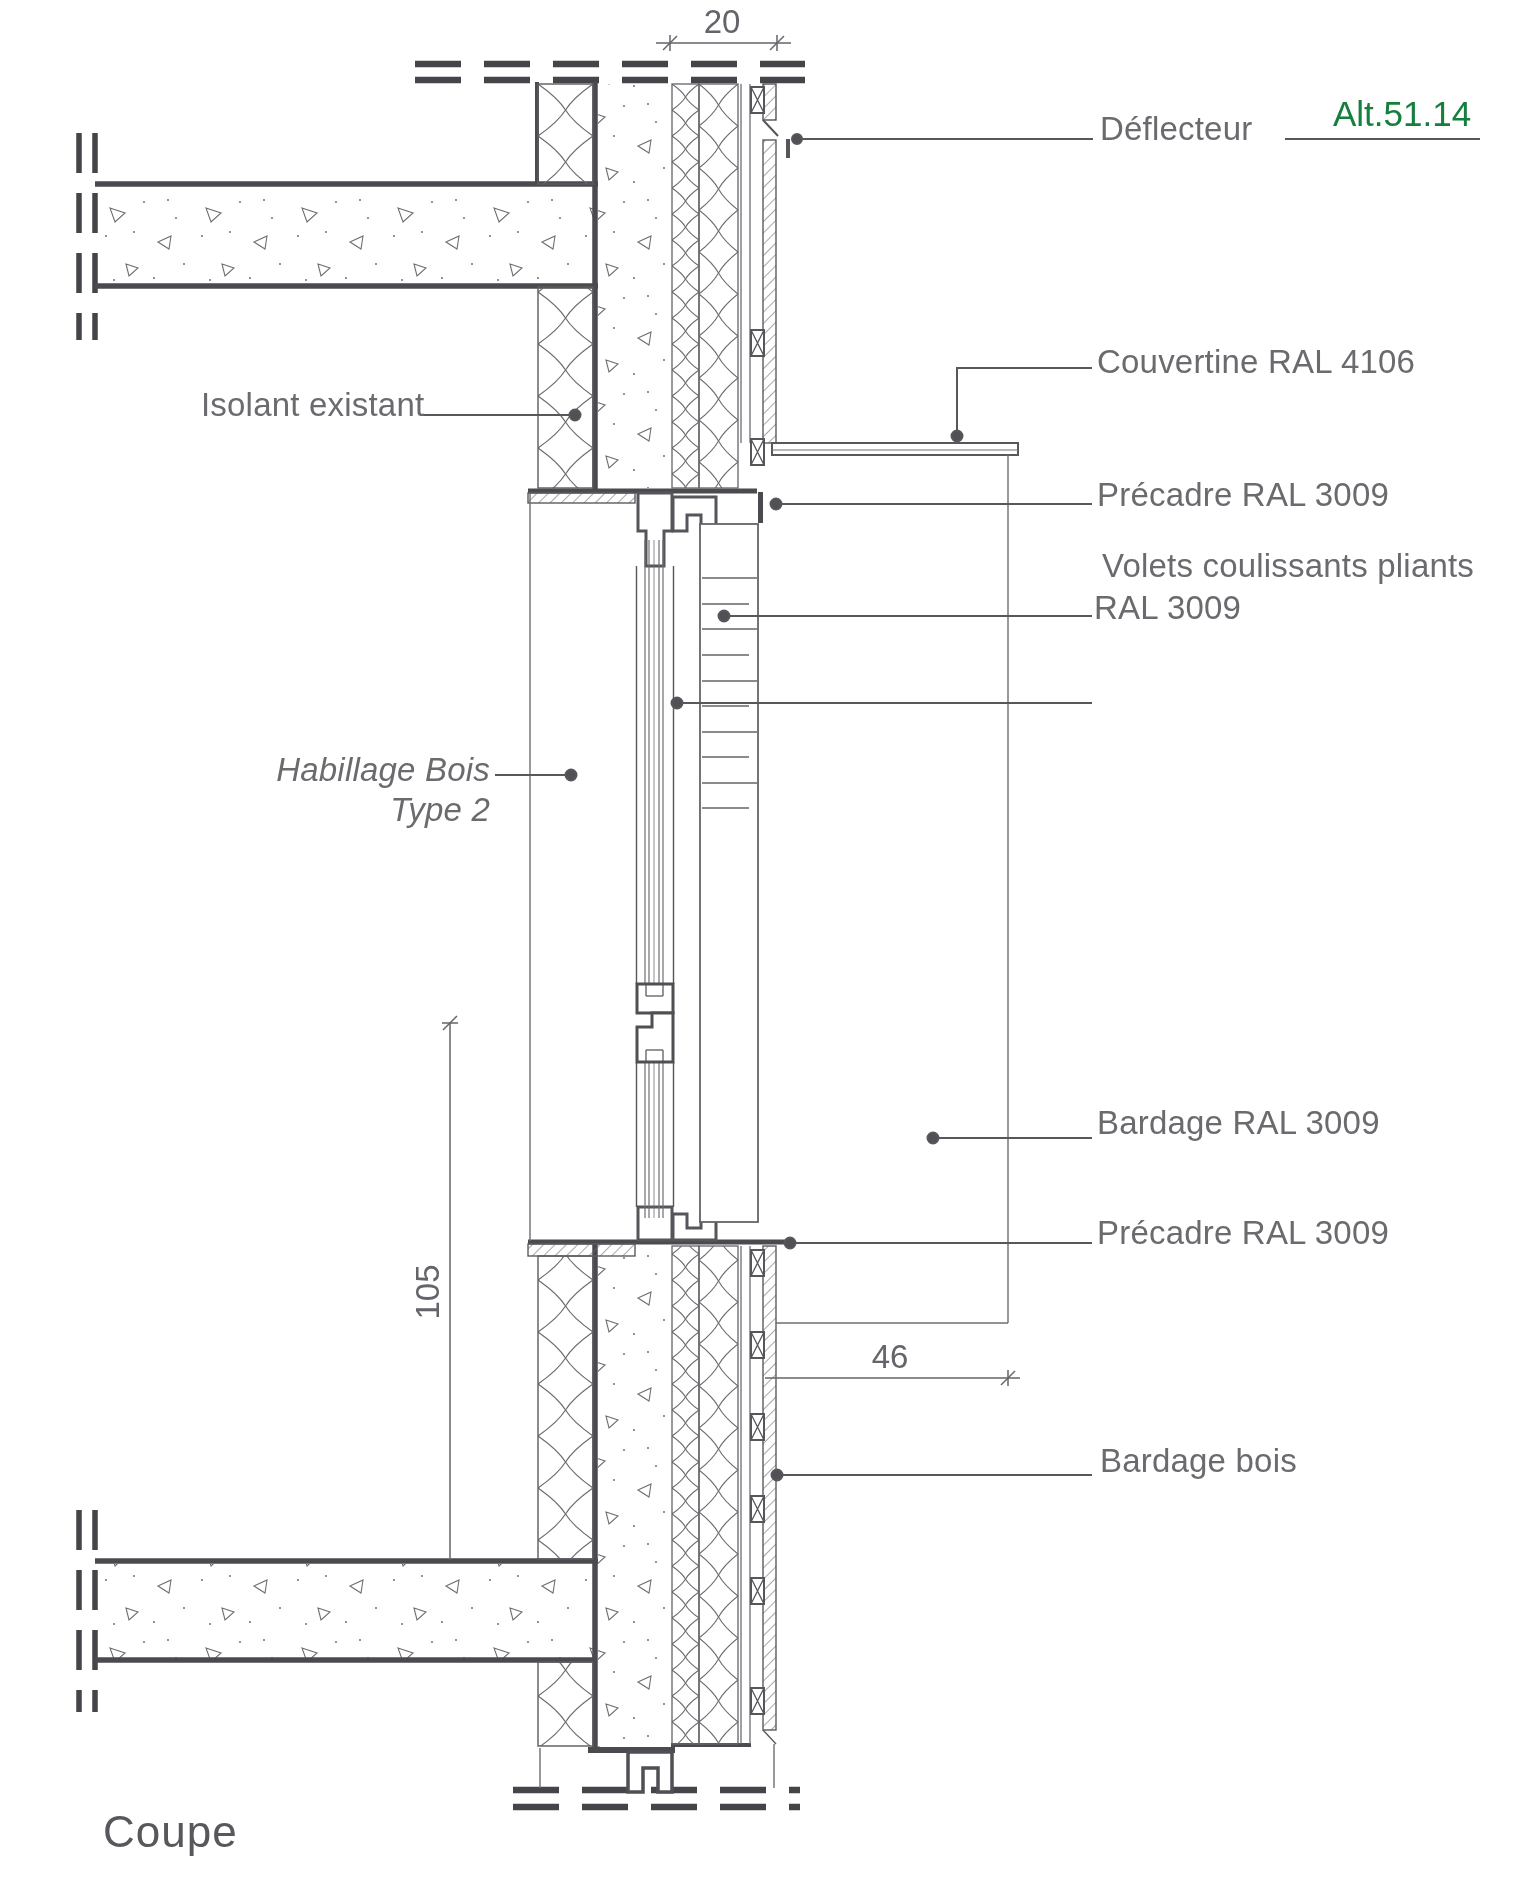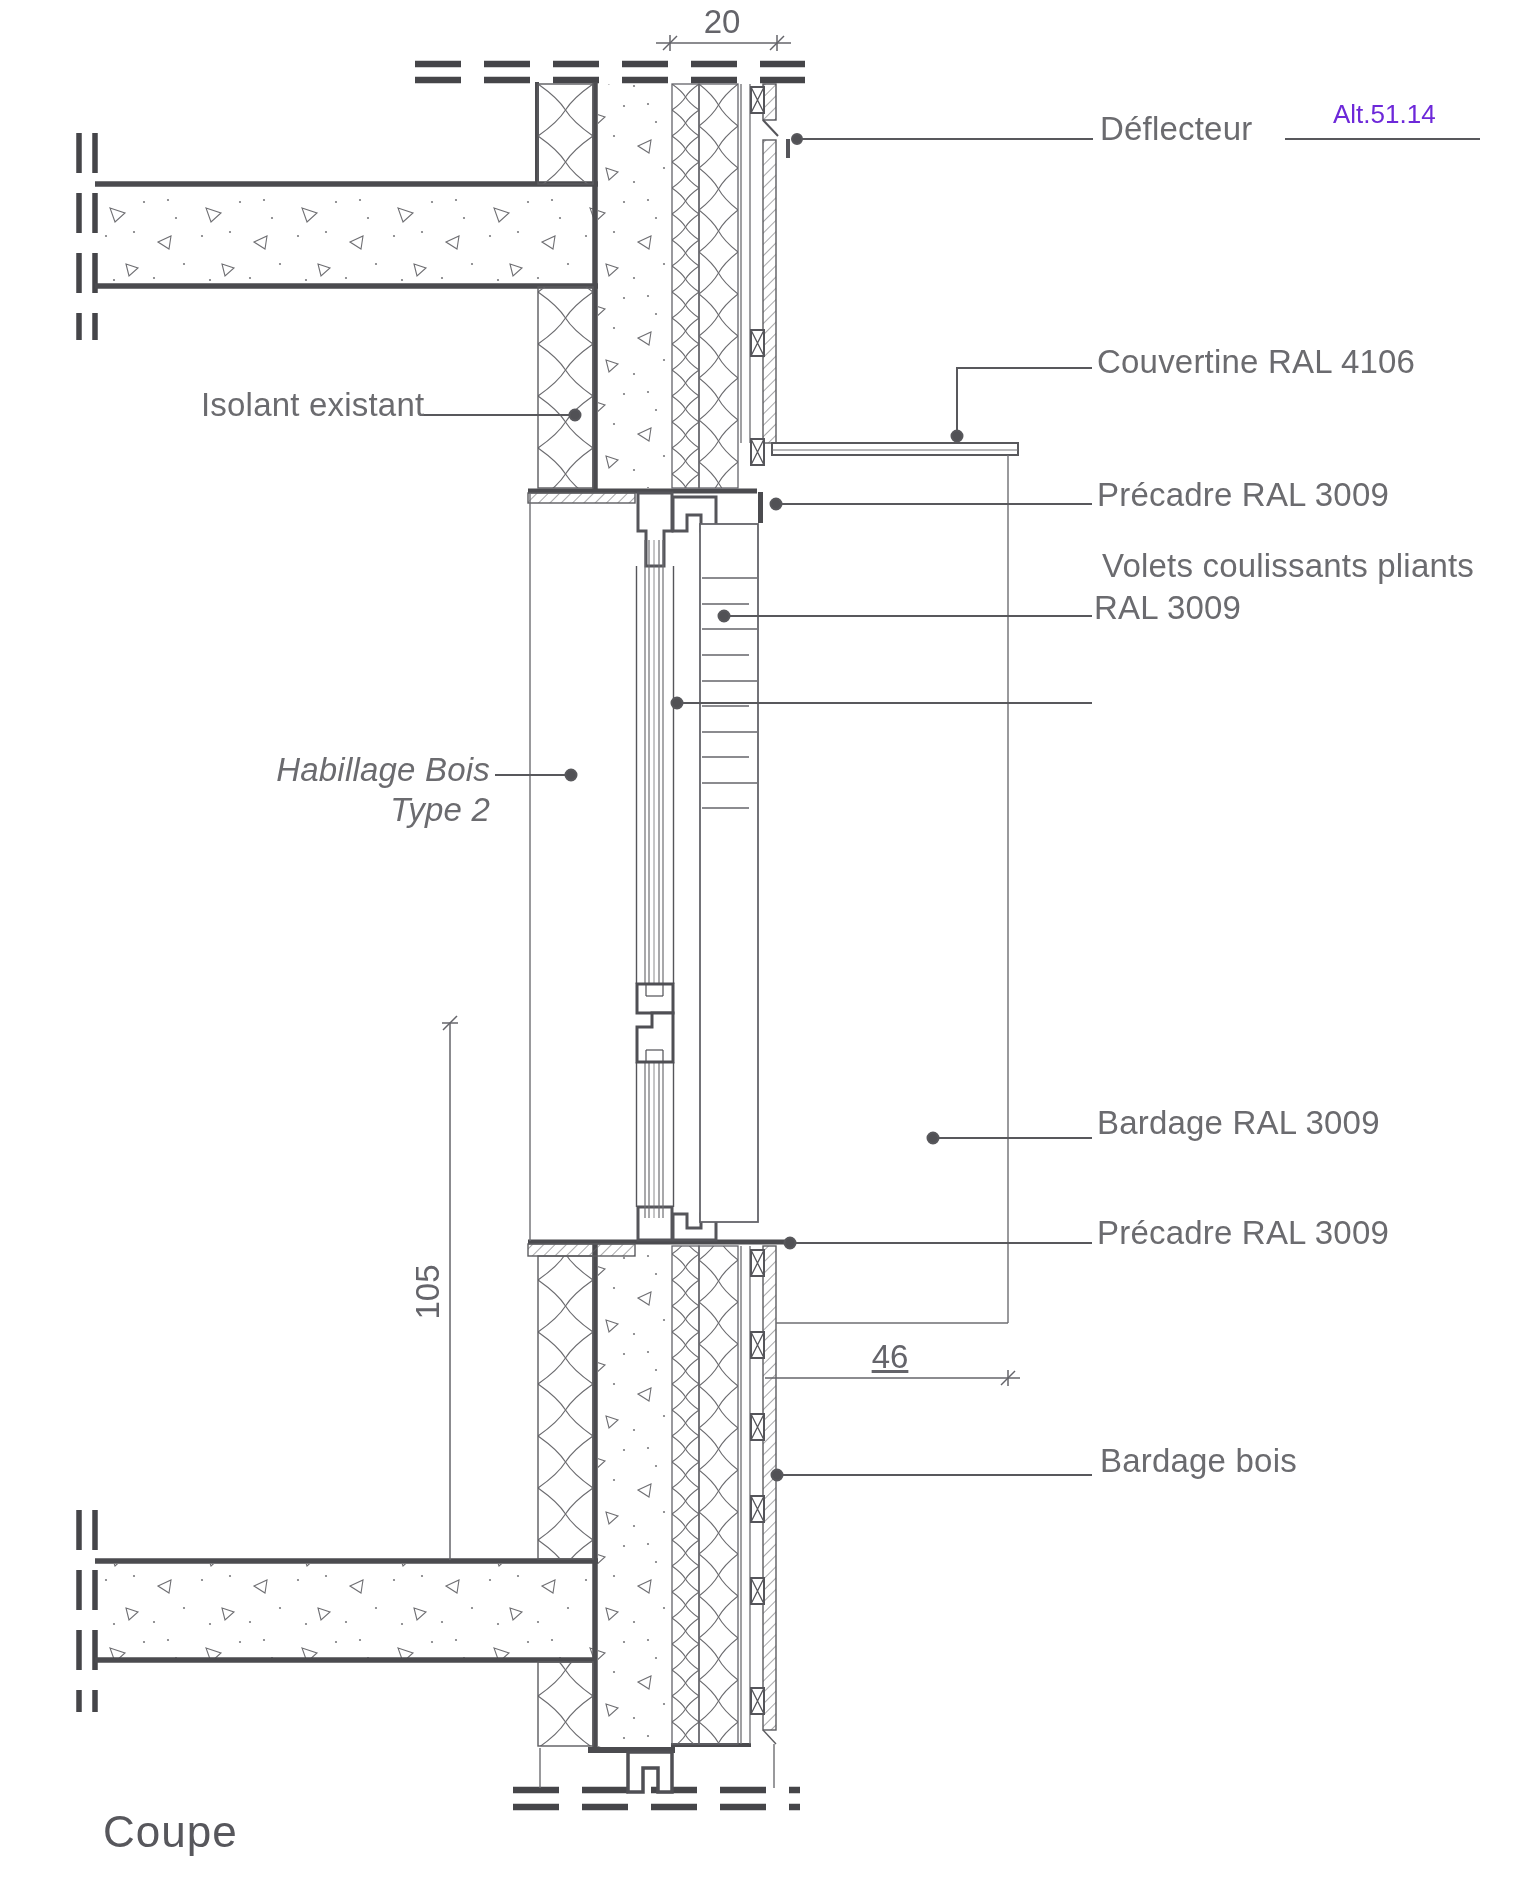--- a/index.html
+++ b/index.html
@@ -25,22 +25,22 @@
   .dim{
     position:absolute;
     color:#64646a;
     font-size:33px;
     transform:translate(-50%,-50%);
     white-space:pre;
   }
   .dim.vert{transform:translate(-50%,-50%) rotate(-90deg);}
   .ref{
     position:absolute;
-    color:#6d28d9;
-    font-size:26px;
+    color:#15803d;
+    font-size:35px;
     transform:translateY(-50%);
     white-space:pre;
   }
   .title{
     position:absolute;
     color:#57575c;
     font-size:44px;
     letter-spacing:1px;
     transform:translateY(-50%);
     white-space:pre;
@@ -353,18 +353,18 @@
   <span class="lbl rt" style="left:230px;top:809px;width:260px;">Type 2</span>
 
   <span class="lbl" style="left:1097px;top:1122px;">Bardage RAL 3009</span>
 
   <span class="lbl" style="left:1097px;top:1232px;">Précadre RAL 3009</span>
 
   <span class="lbl" style="left:1100px;top:1460px;">Bardage bois</span>
 
   <span class="dim" style="left:722px;top:22px;">20</span>
 
-  <span class="dim" style="left:890px;top:1357px;text-decoration:underline;">46</span>
+  <span class="dim" style="left:890px;top:1357px;">46</span>
 
   <span class="dim vert" style="left:428px;top:1292px;">105</span>
 
   <span class="title" style="left:103px;top:1832px;">Coupe</span>
 </div>
 
 </body></html>

